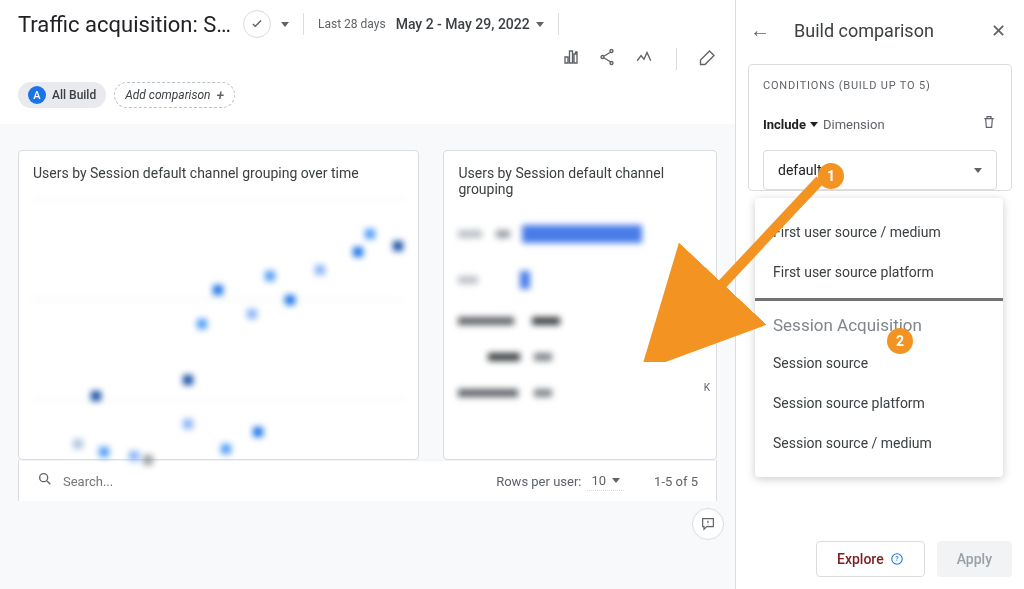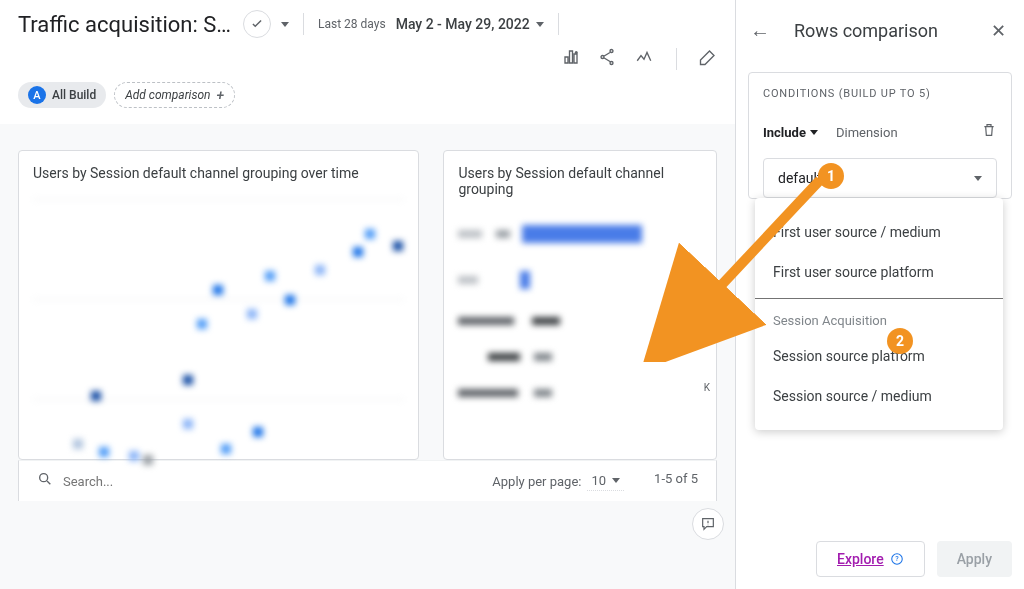--- a/index.html
+++ b/index.html
@@ -38,52 +38,52 @@
   .ldot { width: 8px; height: 8px; border-radius: 50%; display: inline-block; margin-right: 4px; }
   .nav-arrows { margin-left: auto; display: flex; gap: 16px; color: #5f6368; }
   .nav-arrow { cursor: pointer; font-size: 14px; }
 
   .bar-chart { padding: 10px 14px; filter: blur(3px); }
   .bar-row { display: flex; align-items: center; margin-bottom: 28px; }
   .bar-label { width: 70px; height: 8px; background: #9aa0a6; margin-right: 6px; }
   .bar-fill { height: 18px; }
   .axis-tick { position: absolute; right: 6px; font-size: 10px; color: #5f6368; filter: blur(0); }
 
-  .btm-bar { display: flex; padding: 10px 18px; background: #fff; border-top: 1px solid #f1f3f4; margin: 0 18px; border-left: 1px solid #dadce0; border-right: 1px solid #dadce0; }
+  .btm-bar { display: flex; align-items: center; padding: 10px 18px; background: #fff; border-top: 1px solid #f1f3f4; margin: 0 18px; border-left: 1px solid #dadce0; border-right: 1px solid #dadce0; }
   .search-ic { color: #5f6368; margin-right: 10px; }
   .search-input { border: none; outline: none; font-size: 13px; color: #5f6368; flex: 1; }
   .rpp { font-size: 13px; color: #5f6368; display: flex; align-items: center; gap: 6px; margin-right: 30px; }
   .rpp-sel { border-bottom: 1px dotted #dadce0; padding: 2px 4px; display: flex; align-items: center; gap: 6px; }
   .range-txt { font-size: 13px; color: #5f6368; }
 
   
   .fab { position: absolute; left: 692px; top: 508px; width: 32px; height: 32px; border: 1px solid #dadce0; border-radius: 50%; background: #fff; display: flex; align-items: center; justify-content: center; color: #5f6368; cursor: pointer; }
 
   
   .sb-head { display: flex; align-items: center; padding: 18px 18px 18px 14px; gap: 24px; }
   .back-arr { color: #5f6368; font-size: 20px; cursor: pointer; }
   .sb-title { font-size: 18px; color: #3c4043; font-weight: 400; flex: 1; }
   .close-x { color: #5f6368; font-size: 18px; cursor: pointer; }
 
-  .cond-box { margin: 12px 12px; border: 1px solid #dadce0; border-radius: 4px; padding: 14px 14px 0 14px; }
+  .cond-box { margin: 4px 12px; border: 1px solid #dadce0; border-radius: 4px; padding: 14px 14px 0 14px; }
   .cond-label { font-size: 11px; letter-spacing: 0.8px; color: #5f6368; margin-bottom: 22px; }
-  .cond-row { display: flex; align-items: center; gap: 18px; margin-bottom: 16px; }
+  .cond-row { display: flex; align-items: center; gap: 5px; margin-bottom: 16px; }
   .include { font-size: 13px; font-weight: 700; color: #202124; display: flex; align-items: center; gap: 4px; cursor: pointer; }
   .dim-lbl { font-size: 13px; color: #5f6368; flex: 1; }
   .trash { color: #5f6368; cursor: pointer; }
 
   .dim-select { border: 1px solid #dadce0; border-radius: 4px; height: 40px; display: flex; align-items: center; padding: 0 14px; font-size: 14px; color: #202124; cursor: pointer; justify-content: space-between; position: relative; }
 
   .dropdown { position: absolute; left: 755px; top: 198px; width: 248px; background: #fff; border-radius: 4px; box-shadow: 0 2px 10px rgba(0,0,0,0.2); z-index: 20; padding: 14px 0; }
   .dd-item { padding: 12px 18px; font-size: 14px; color: #3c4043; cursor: pointer; }
-  .dd-group { padding: 14px 36px 8px 18px; font-size: 13px; color: #80868b; border-top: 1px solid #737373; margin-top: 6px; }
+  .dd-group { padding: 14px 36px 8px 18px; font-size: 17px; color: #80868b; border-top: 3px solid #737373; margin-top: 6px; }
 
   .sb-footer { position: absolute; right: 12px; bottom: 12px; display: flex; gap: 12px; }
   .btn { height: 36px; padding: 0 20px; border-radius: 4px; font-size: 14px; font-weight: 500; display: flex; align-items: center; gap: 6px; cursor: pointer; }
-  .btn-explore { border: 1px solid #dadce0; color: #a21caf; background: #fff; text-decoration: underline; }
+  .btn-explore { border: 1px solid #dadce0; color: #7f1d1d; background: #fff; }
   .btn-apply { background: #f1f3f4; color: #9aa0a6; border: none; }
 
   
   .badge { position: absolute; width: 26px; height: 26px; border-radius: 50%; background: #f29322; color: #fff; font-weight: 700; display: flex; align-items: center; justify-content: center; font-size: 14px; z-index: 40; }
   .arrow-svg { position: absolute; z-index: 35; pointer-events: none; }
 </style>
 </head>
 <body>
 
 <div class="main">
@@ -209,34 +209,34 @@
 
   <div class="btm-bar">
     <span class="search-ic">
       <svg width="16" height="16" viewBox="0 0 24 24">
           <circle cx="10" cy="10" r="6" fill="none" stroke="#5f6368" stroke-width="2"></circle>
           <path d="M15 15l5 5" stroke="#5f6368" stroke-width="2"></path>
         </svg>
     </span>
     <input class="search-input" placeholder="Search..." style="">
     <div class="rpp">
-      <span>Apply per page:</span>
+      <span>Rows per user:</span>
       <span class="rpp-sel">
         <span>10</span>
         <span class="chev"></span>
       </span>
     </div>
     <span class="range-txt">1-5 of 5</span>
   </div>
 </div>
 
 <div class="sidebar">
   <div class="sb-head">
     <span class="back-arr">←</span>
-    <span class="sb-title">Rows comparison</span>
+    <span class="sb-title">Build comparison</span>
     <span class="close-x">✕</span>
   </div>
 
   <div class="cond-box">
     <div class="cond-label">CONDITIONS (BUILD UP TO 5)</div>
     <div class="cond-row">
       <span class="include">
         <span>Include</span>
         <span class="chev" style="border-top-color:#202124"></span>
       </span>
@@ -264,20 +264,21 @@
     <div class="btn btn-apply">
       <span>Apply</span>
     </div>
   </div>
 </div>
 
 <div class="dropdown">
   <div class="dd-item">First user source / medium</div>
   <div class="dd-item">First user source platform</div>
   <div class="dd-group">Session Acquisition</div>
+  <div class="dd-item">Session source</div>
   <div class="dd-item">Session source platform</div>
   <div class="dd-item">Session source / medium</div>
 </div>
 
 <div class="fab">
   <svg width="16" height="16" viewBox="0 0 24 24">
       <path fill="none" stroke="#5f6368" stroke-width="1.8" d="M4 4h16v12H10l-4 4v-4H4z"></path>
       <path d="M12 7v4M12 13v1" stroke="#5f6368" stroke-width="1.8"></path>
     </svg>
 </div>

